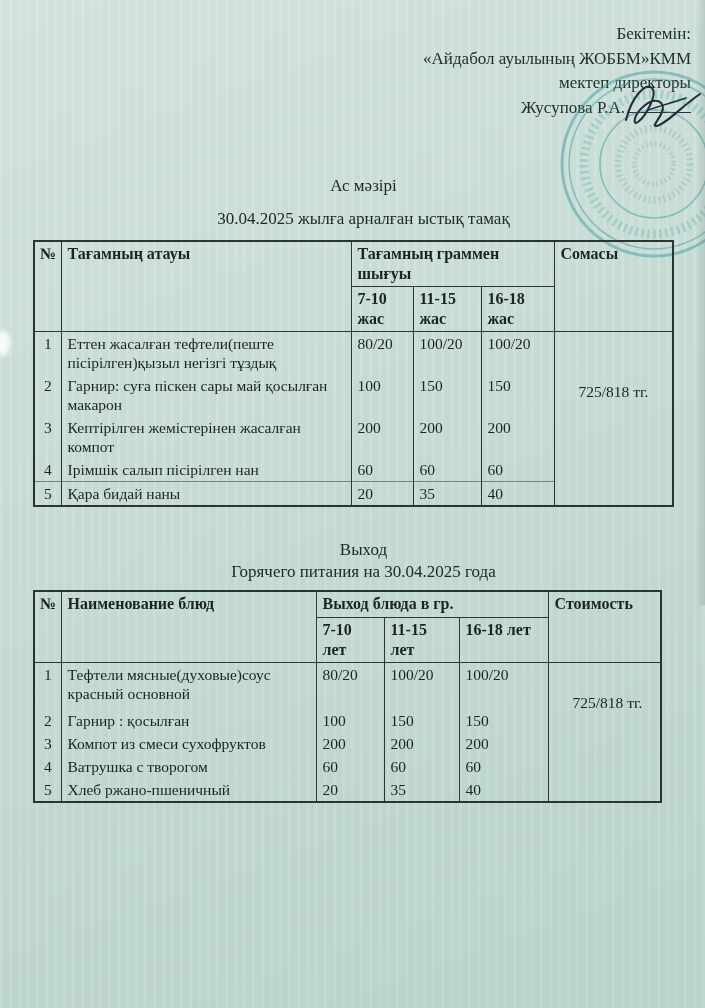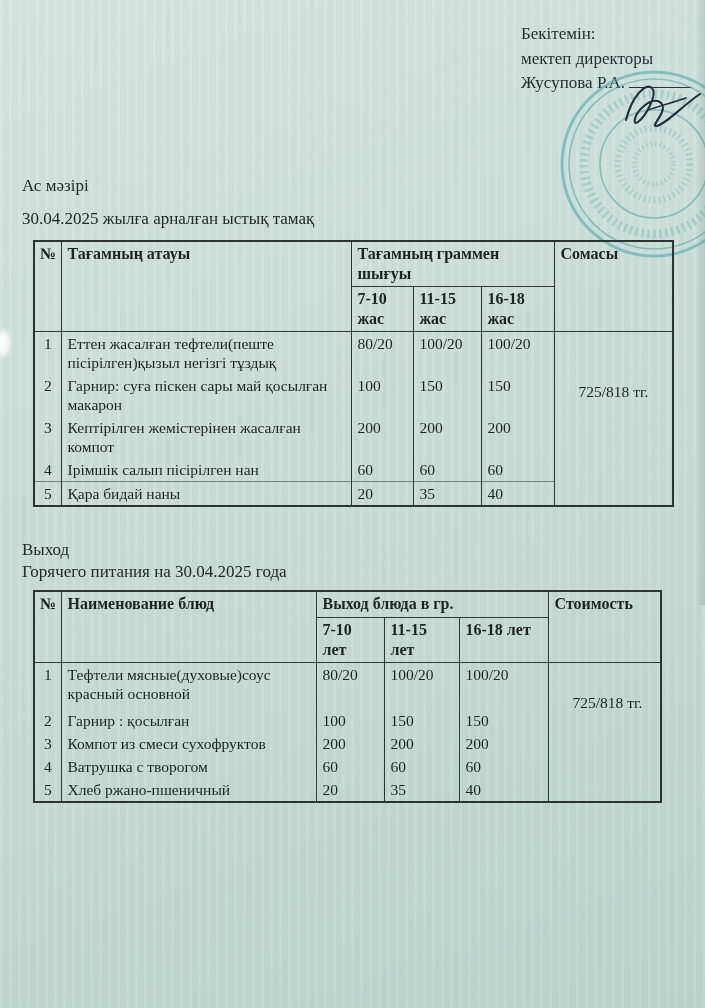--- a/index.html
+++ b/index.html
@@ -11,39 +11,39 @@
   .page{
     position:relative;width:705px;height:1008px;overflow:hidden;
     background:
       repeating-linear-gradient(90deg, rgba(255,255,255,0.05) 0 3px, rgba(0,0,0,0.015) 3px 9px),
       linear-gradient(160deg,#d4e5df 0%, #cde0d9 30%, #c4dad3 65%, #bcd5cd 100%);
     color:#1c2523;
   }
   
   .approval{
     position:absolute;top:22px;right:14px;
-    font-size:17px;line-height:24.5px;
+    text-align:right;font-size:17px;line-height:24.5px;
     color:#23302d;
   }
   .sig-line{
     display:inline-block;width:62px;border-bottom:1.6px solid #27323a;
     height:14px;margin-left:4px;
   }
   
   .stamp{
     position:absolute;left:556px;top:66px;width:196px;height:196px;
     opacity:0.5;filter:blur(0.5px);pointer-events:none;
   }
   .signature{
     position:absolute;left:612px;top:76px;width:92px;height:58px;
     pointer-events:none;
   }
   
   .sec-title{
-    position:absolute;left:0;width:705px;text-align:left;
+    position:absolute;left:0;width:705px;text-align:center;
     font-size:17px;color:#202a27;padding-left:22px;box-sizing:border-box;
   }
   .t1-title{top:176px;}
   .t1-sub{top:209px;}
   .t2-title{top:540px;}
   .t2-sub{top:562px;font-family:Liberation Serif, serif;}
   
   table{
     position:absolute;border-collapse:collapse;table-layout:fixed;
     font-size:15.5px;line-height:19px;color:#1c2422;
@@ -73,20 +73,21 @@
     background:linear-gradient(to left, rgba(70,90,85,0.18), rgba(70,90,85,0));
   }
 </style>
 </head>
 <body>
 
 <div class="page">
 
   <div class="approval">
     <div>Бекітемін:</div>
+    <div>«Айдабол ауылының ЖОББМ»КММ</div>
     <div>мектеп директоры</div>
     <div>
       <span>Жусупова Р.А.</span><span class="sig-line"></span>
     </div>
   </div>
 
   <svg class="stamp" viewBox="0 0 196 196">
     <circle cx="98" cy="98" r="92" fill="none" stroke="#3f9ea6" stroke-width="3"></circle>
     <circle cx="98" cy="98" r="85" fill="none" stroke="#3f9ea6" stroke-width="1.6"></circle>
     <circle cx="98" cy="98" r="70" fill="none" stroke="#3f9ea6" stroke-width="9" stroke-dasharray="2.5 3.5" opacity="0.55"></circle>

